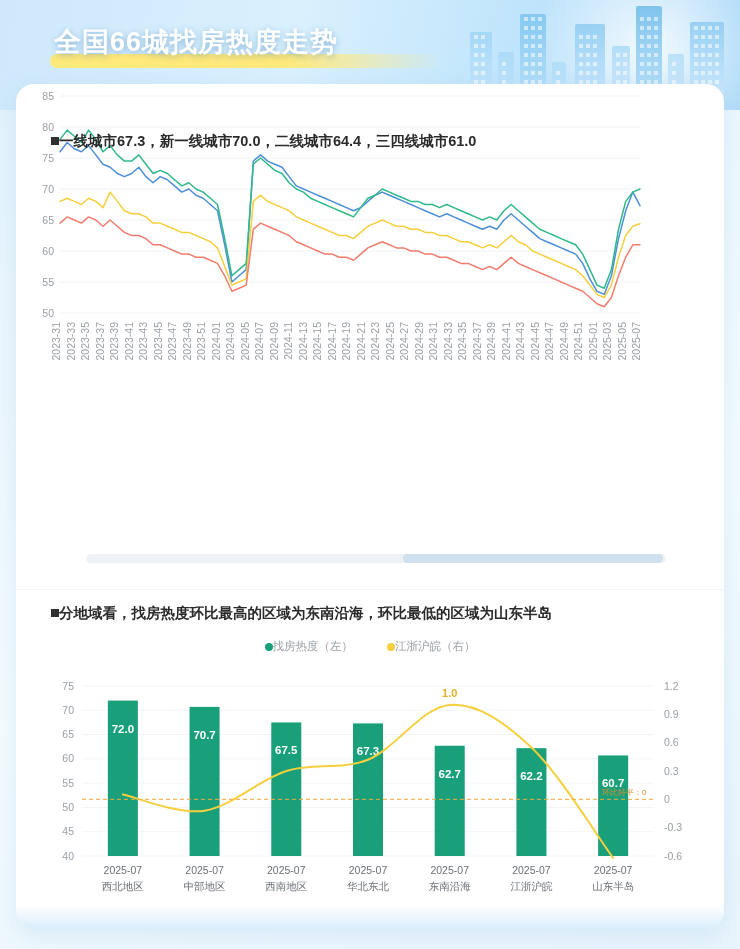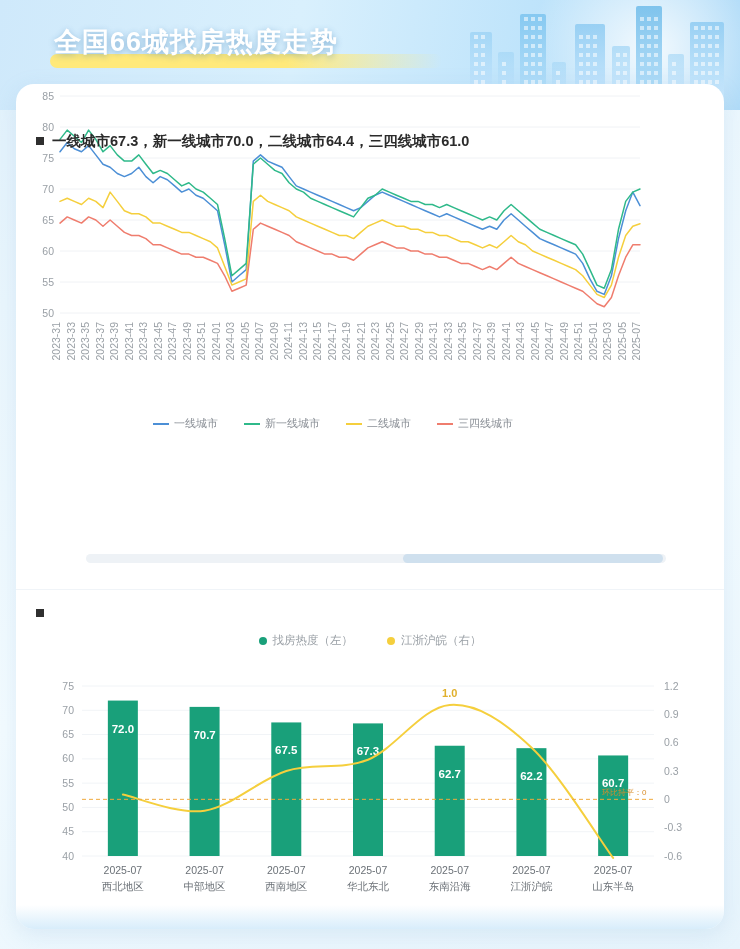--- a/index.html
+++ b/index.html
@@ -47,23 +47,23 @@
     border-radius:7px; z-index:1;
   }
   
   .card {
     position:absolute; left:16px; top:84px; width:708px; height:845px;
     background:#ffffff; border-radius:18px;
     box-shadow: 0 6px 22px rgba(120,170,210,.18);
     overflow:hidden;
   }
   .bullet-line {
-    display:flex; align-items:flex-start; gap:8px;
+    display:flex; align-items:flex-start; gap:0;
     font-size:14.5px; color:#2b2b2b; font-weight:bold;
-    padding-left:20px;
+    padding-left:35px;
   }
   .bullet-line .sq {
     width:8px; height:8px; background:#2f2f2f; display:inline-block;
     transform:rotate(0deg); margin-top:5px;
   }
   .sec1 { position:absolute; left:0; top:48px; width:708px; }
   .lc-panel { left:38px; top:100px; width:634px; height:400px; border:none; }
   svg { display:block; }
   .legend {
     display:flex; justify-content:center; gap:26px; font-size:11px; color:#8a8f96;
@@ -79,21 +79,21 @@
     position:absolute; left:317px; top:0; width:260px; height:9px;
     background:#cfe0ee; border-radius:5px;
   }
   
   .sec2 { position:absolute; left:0; top:520px; width:708px; }
   .sep { position:absolute; left:0; top:505px; width:708px; height:1px; background:#f0f4f8; }
   .bc-legend {
     display:flex; justify-content:center; gap:34px; font-size:11.5px; color:#9aa0a6;
     margin-top:16px;
   }
-  .bc-legend .it { display:flex; align-items:center; gap:6px; }
+  .bc-legend .it { display:flex; align-items:center; }
   .bc-legend .sw { width:8px; height:8px; border-radius:50%; display:inline-block; }
   .bc-panel { position:absolute; left:18px; top:590px; width:672px; height:250px; }
   .axis-txt { font-size:10.5px; fill:#9aa0a6; }
   .bar-lbl { font-size:11.5px; font-weight:bold; }
   .xlab { font-size:10.5px; fill:#6b7177; text-anchor:middle; }
   .zero-note { font-size:8px; fill:#d88d2b; }
   .footer-deco {
     position:absolute; left:0; bottom:0; width:740px; height:24px;
     background:linear-gradient(0deg,#d8edfb,rgba(216,237,251,0));
   }
@@ -355,49 +355,32 @@
           <text x="522.5" y="238" class="axis-txt" fill="#9aa0a6" transform="rotate(-90 522.5 238)" text-anchor="end" font-size="9">2024-45</text>
           <text x="537" y="238" class="axis-txt" fill="#9aa0a6" transform="rotate(-90 537 238)" text-anchor="end" font-size="9">2024-47</text>
           <text x="551.5" y="238" class="axis-txt" fill="#9aa0a6" transform="rotate(-90 551.5 238)" text-anchor="end" font-size="9">2024-49</text>
           <text x="566" y="238" class="axis-txt" fill="#9aa0a6" transform="rotate(-90 566 238)" text-anchor="end" font-size="9">2024-51</text>
           <text x="580.5" y="238" class="axis-txt" fill="#9aa0a6" transform="rotate(-90 580.5 238)" text-anchor="end" font-size="9">2025-01</text>
           <text x="595" y="238" class="axis-txt" fill="#9aa0a6" transform="rotate(-90 595 238)" text-anchor="end" font-size="9">2025-03</text>
           <text x="609.5" y="238" class="axis-txt" fill="#9aa0a6" transform="rotate(-90 609.5 238)" text-anchor="end" font-size="9">2025-05</text>
           <text x="624" y="238" class="axis-txt" fill="#9aa0a6" transform="rotate(-90 624 238)" text-anchor="end" font-size="9">2025-07</text>
         </g>
     </svg>
-    <div class="legend">
-      <span class="it">
-        <i class="ln" style="background:#4c8fd6"></i>
-        <span>一线城市</span>
-      </span>
-      <span class="it">
-        <i class="ln" style="background:#2fb98a"></i>
-        <span>新一线城市</span>
-      </span>
-      <span class="it">
-        <i class="ln" style="background:#f5cf3d"></i>
-        <span>二线城市</span>
-      </span>
-      <span class="it">
-        <i class="ln" style="background:#ef7d6e"></i>
-        <span>三四线城市</span>
-      </span>
-    </div>
   </div>
 
   <div class="scrollbar">
     <div class="thumb"></div>
   </div>
 
   <div class="sep"></div>
 
   <div class="sec2">
     <div class="bullet-line">
       <span class="sq"></span>
+      <span>分地域看，找房热度环比最高的区域为东南沿海，环比最低的区域为山东半岛</span>
     </div>
     <div class="bc-legend">
       <span class="it">
         <i class="sw" style="background:#19a07a"></i>
         <span>找房热度（左）</span>
       </span>
       <span class="it">
         <i class="sw" style="background:#f5cf3d"></i>
         <span>江浙沪皖（右）</span>
       </span>

